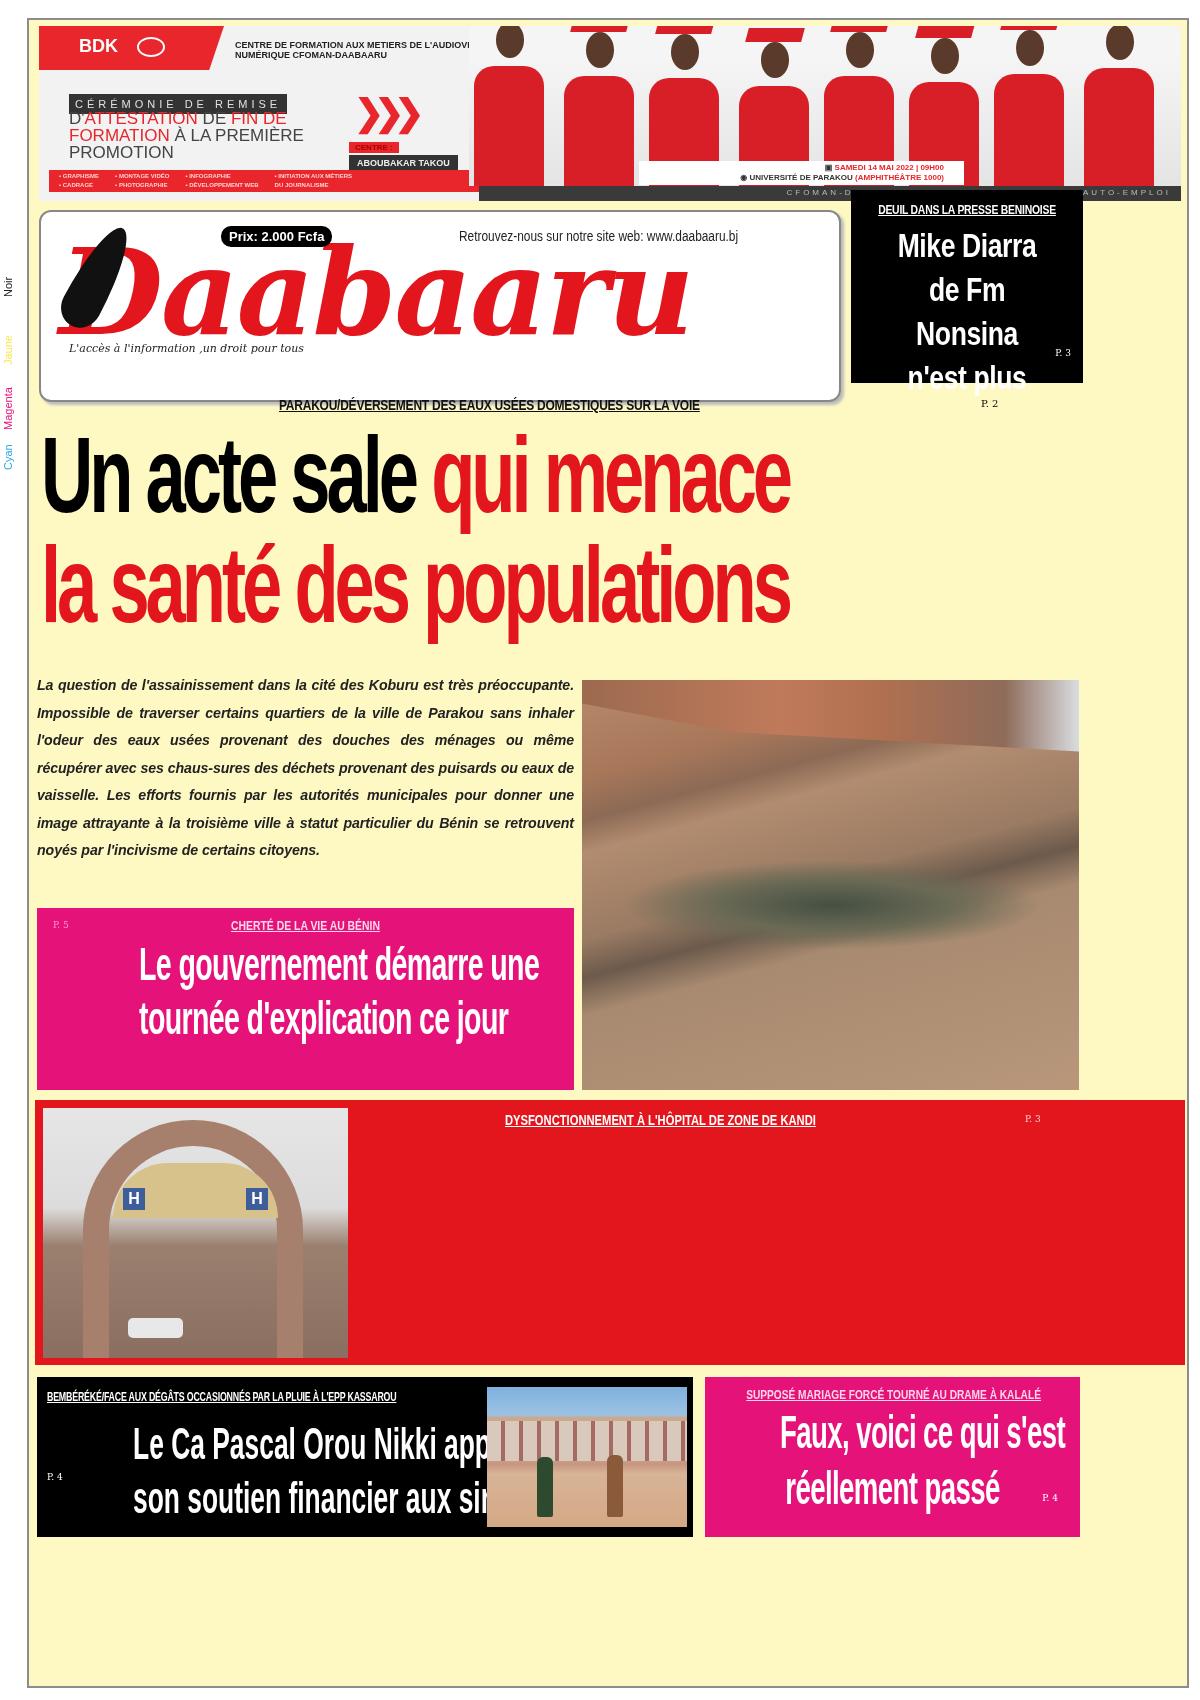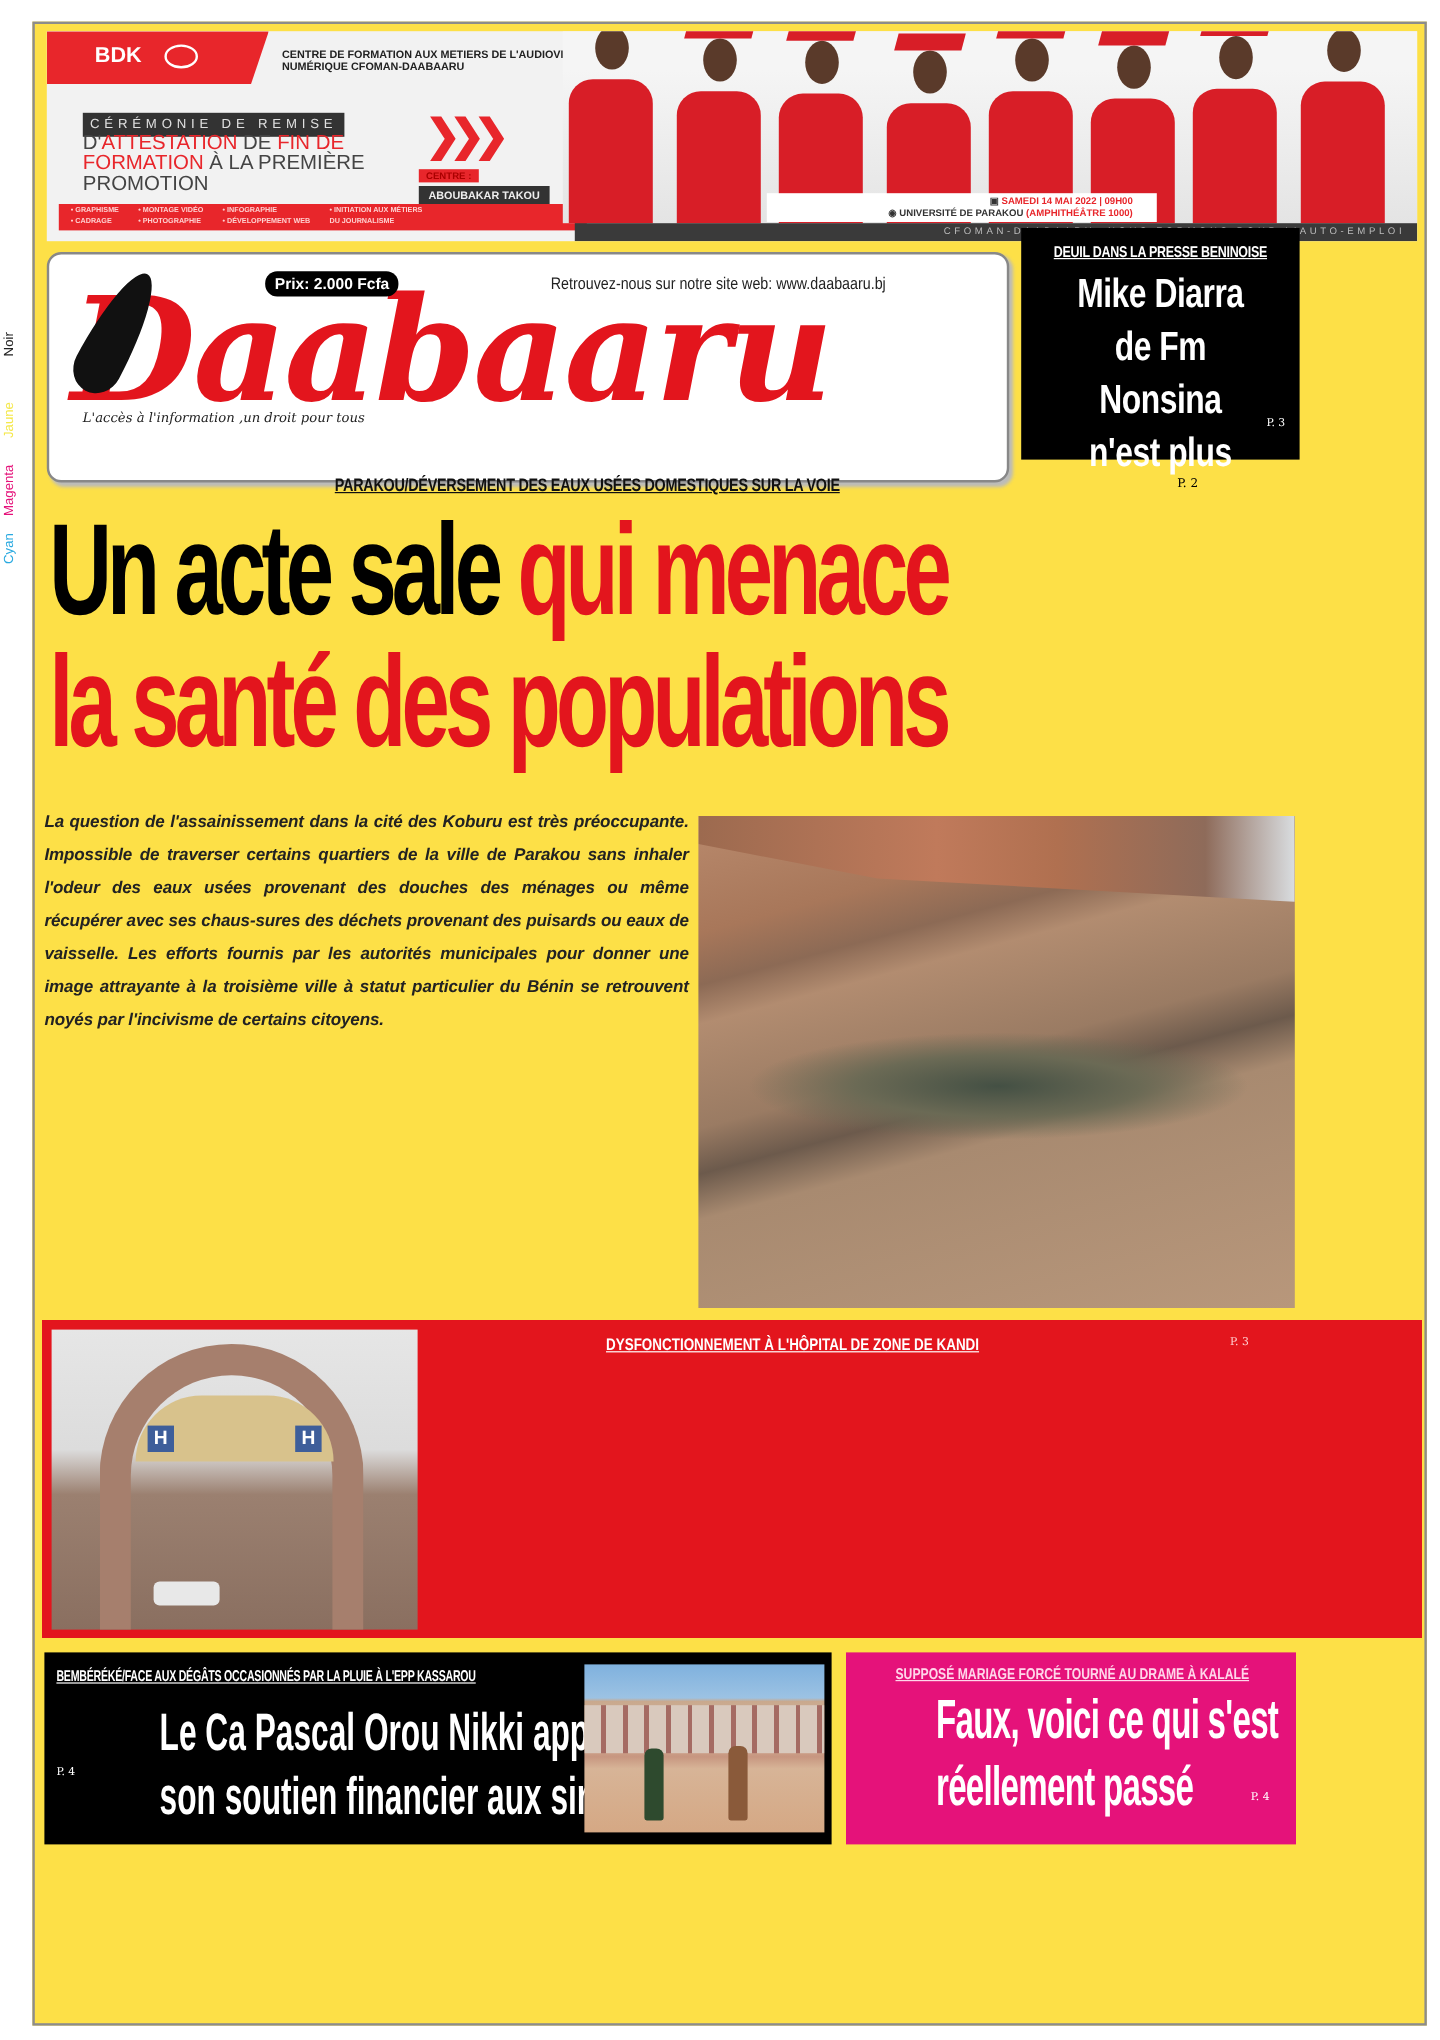--- a/index.html
+++ b/index.html
@@ -2,21 +2,21 @@
 <html><head>
 <meta charset="utf-8">
 <style>
   * { box-sizing: border-box; margin: 0; padding: 0; }
   html, body { width: 1200px; height: 1700px; background: #ffffff; overflow: hidden; }
   body { position: relative; font-family: "Liberation Sans", sans-serif; }
 
   .cmyk { position: absolute; left: 2px; top: 255px; width: 20px; height: 215px; }
   .cmyk span { position: absolute; left: 0; transform: rotate(-90deg); transform-origin: left top; font-size: 11px; white-space: nowrap; }
 
-  .page { position: absolute; left: 27px; top: 18px; width: 1162px; height: 1670px; border: 2px solid #8c8c8c; background: #fde047; }
+  .page { position: absolute; left: 27px; top: 18px; width: 1162px; height: 1670px; border: 2px solid #8c8c8c; background: #fef9c3; }
 
   
   .banner { position: absolute; left: 10px; top: 6px; width: 1142px; height: 175px; background: #f2f2f2; overflow: hidden; }
   .banner-logo { position: absolute; left: 0; top: 0; width: 185px; height: 44px; background: #e8262b; clip-path: polygon(0 0,100% 0,92% 100%,0 100%); color: #fff; font-weight: bold; font-size: 18px; padding: 10px 0 0 40px; }
   .banner-logo .seal { display: inline-block; width: 28px; height: 20px; border: 2px solid #fff; border-radius: 50%; margin-left: 14px; vertical-align: middle; }
   .banner-org { position: absolute; left: 196px; top: 14px; width: 300px; font-size: 9px; font-weight: bold; line-height: 10px; color: #222; }
   .banner-cer { position: absolute; left: 30px; top: 68px; background: #333; color: #e0e0e0; font-size: 11px; letter-spacing: 4px; padding: 4px 6px; }
   .banner-title { position: absolute; left: 30px; top: 84px; font-size: 17px; line-height: 17px; color: #444; width: 270px; }
   .banner-title .r { color: #e8262b; font-weight: normal; }
   .banner-arrows { position: absolute; left: 315px; top: 72px; color: #e8262b; font-size: 36px; font-weight: bold; letter-spacing: -10px; line-height: 30px; }
@@ -84,21 +84,21 @@
   .blackbox .kick { position: absolute; left: 10px; top: 12px; font-size: 13px; font-weight: bold; text-decoration: underline; transform: scaleX(0.68); transform-origin: left; white-space: nowrap; letter-spacing: -0.3px; }
   .blackbox .hl { position: absolute; left: 10px; top: 40px; width: 430px; text-align: center; font-weight: bold; font-size: 44px; line-height: 54px; white-space: nowrap; }
   .blackbox .hl div { transform: scaleX(0.6); }
   .blackbox .pg { position: absolute; left: 10px; top: 95px; font-family: "DejaVu Serif", serif; font-size: 9px; }
   .blackbox .photo { position: absolute; left: 450px; top: 10px; width: 200px; height: 140px; background: linear-gradient(#7fb1de 0%, #9cc2e3 20%, #c9a98e 22%, #d6b59b 45%, #c79680 55%, #d7b497 62%, #d5a884 100%); overflow: hidden; }
   .blackbox .photo .bld { position: absolute; left: 0; top: 34px; width: 200px; height: 40px; background: repeating-linear-gradient(90deg, #d9c9bd 0 14px, #a56b63 14px 18px); }
   .blackbox .photo .p1 { position: absolute; left: 50px; top: 70px; width: 16px; height: 60px; background: #2e4a2e; border-radius: 6px 6px 2px 2px; }
   .blackbox .photo .p2 { position: absolute; left: 120px; top: 68px; width: 16px; height: 62px; background: #8a5a3a; border-radius: 6px 6px 2px 2px; }
 
   
-  .pink2 { position: absolute; left: 676px; top: 1357px; width: 375px; height: 160px; background: #e5127a; color: #fff; text-align: left; }
+  .pink2 { position: absolute; left: 676px; top: 1357px; width: 375px; height: 160px; background: #e5127a; color: #fff; text-align: center; }
   .pink2 .kick { font-size: 13px; font-weight: bold; text-decoration: underline; margin-top: 10px; transform: scaleX(0.78); white-space: nowrap; color: #ffd6ea; }
   .pink2 .hl { font-size: 46px; font-weight: bold; line-height: 56px; margin-top: 2px; white-space: nowrap; transform: scaleX(0.6); letter-spacing: -1px; }
   .pink2 .pg { position: absolute; right: 22px; top: 116px; font-family: "DejaVu Serif", serif; font-size: 9px; }
 </style>
 </head>
 <body>
 
 <div class="cmyk">
   <span style="top:215px;color:#29a9e0">Cyan</span>
   <span style="top:175px;color:#e5127a">Magenta</span>
@@ -183,20 +183,28 @@
     <div class="red">la santé des populations</div>
   </div>
 
   <div class="lede">La question de l'assainissement dans la cité des Koburu est très préoccupante. Impossible de traverser certains quartiers de la ville de Parakou sans inhaler l'odeur des eaux usées provenant des douches des ménages ou même récupérer avec ses chaus-sures des déchets provenant des puisards ou eaux de vaisselle. Les efforts fournis par les autorités municipales pour donner une image attrayante à la troisième ville à statut particulier du Bénin se retrouvent noyés par l'incivisme de certains citoyens.</div>
 
   <div class="photo-main">
     <div class="wall"></div>
     <div class="muck"></div>
   </div>
 
+  <div class="pink1">
+    <div class="pg">P. 5</div>
+    <div class="kick">CHERTÉ DE LA VIE AU BÉNIN</div>
+    <div class="hl">
+      <div>Le gouvernement démarre une</div>
+      <div>tournée d'explication ce jour</div>
+    </div>
+  </div>
 
   <div class="redblock">
     <div class="hosp-photo">
       <div class="hosp-arch"></div>
       <div class="hosp-sign">
         <div class="h" style="left:10px">H</div>
         <div class="h" style="right:10px">H</div>
       </div>
       <div class="hosp-car"></div>
     </div>

